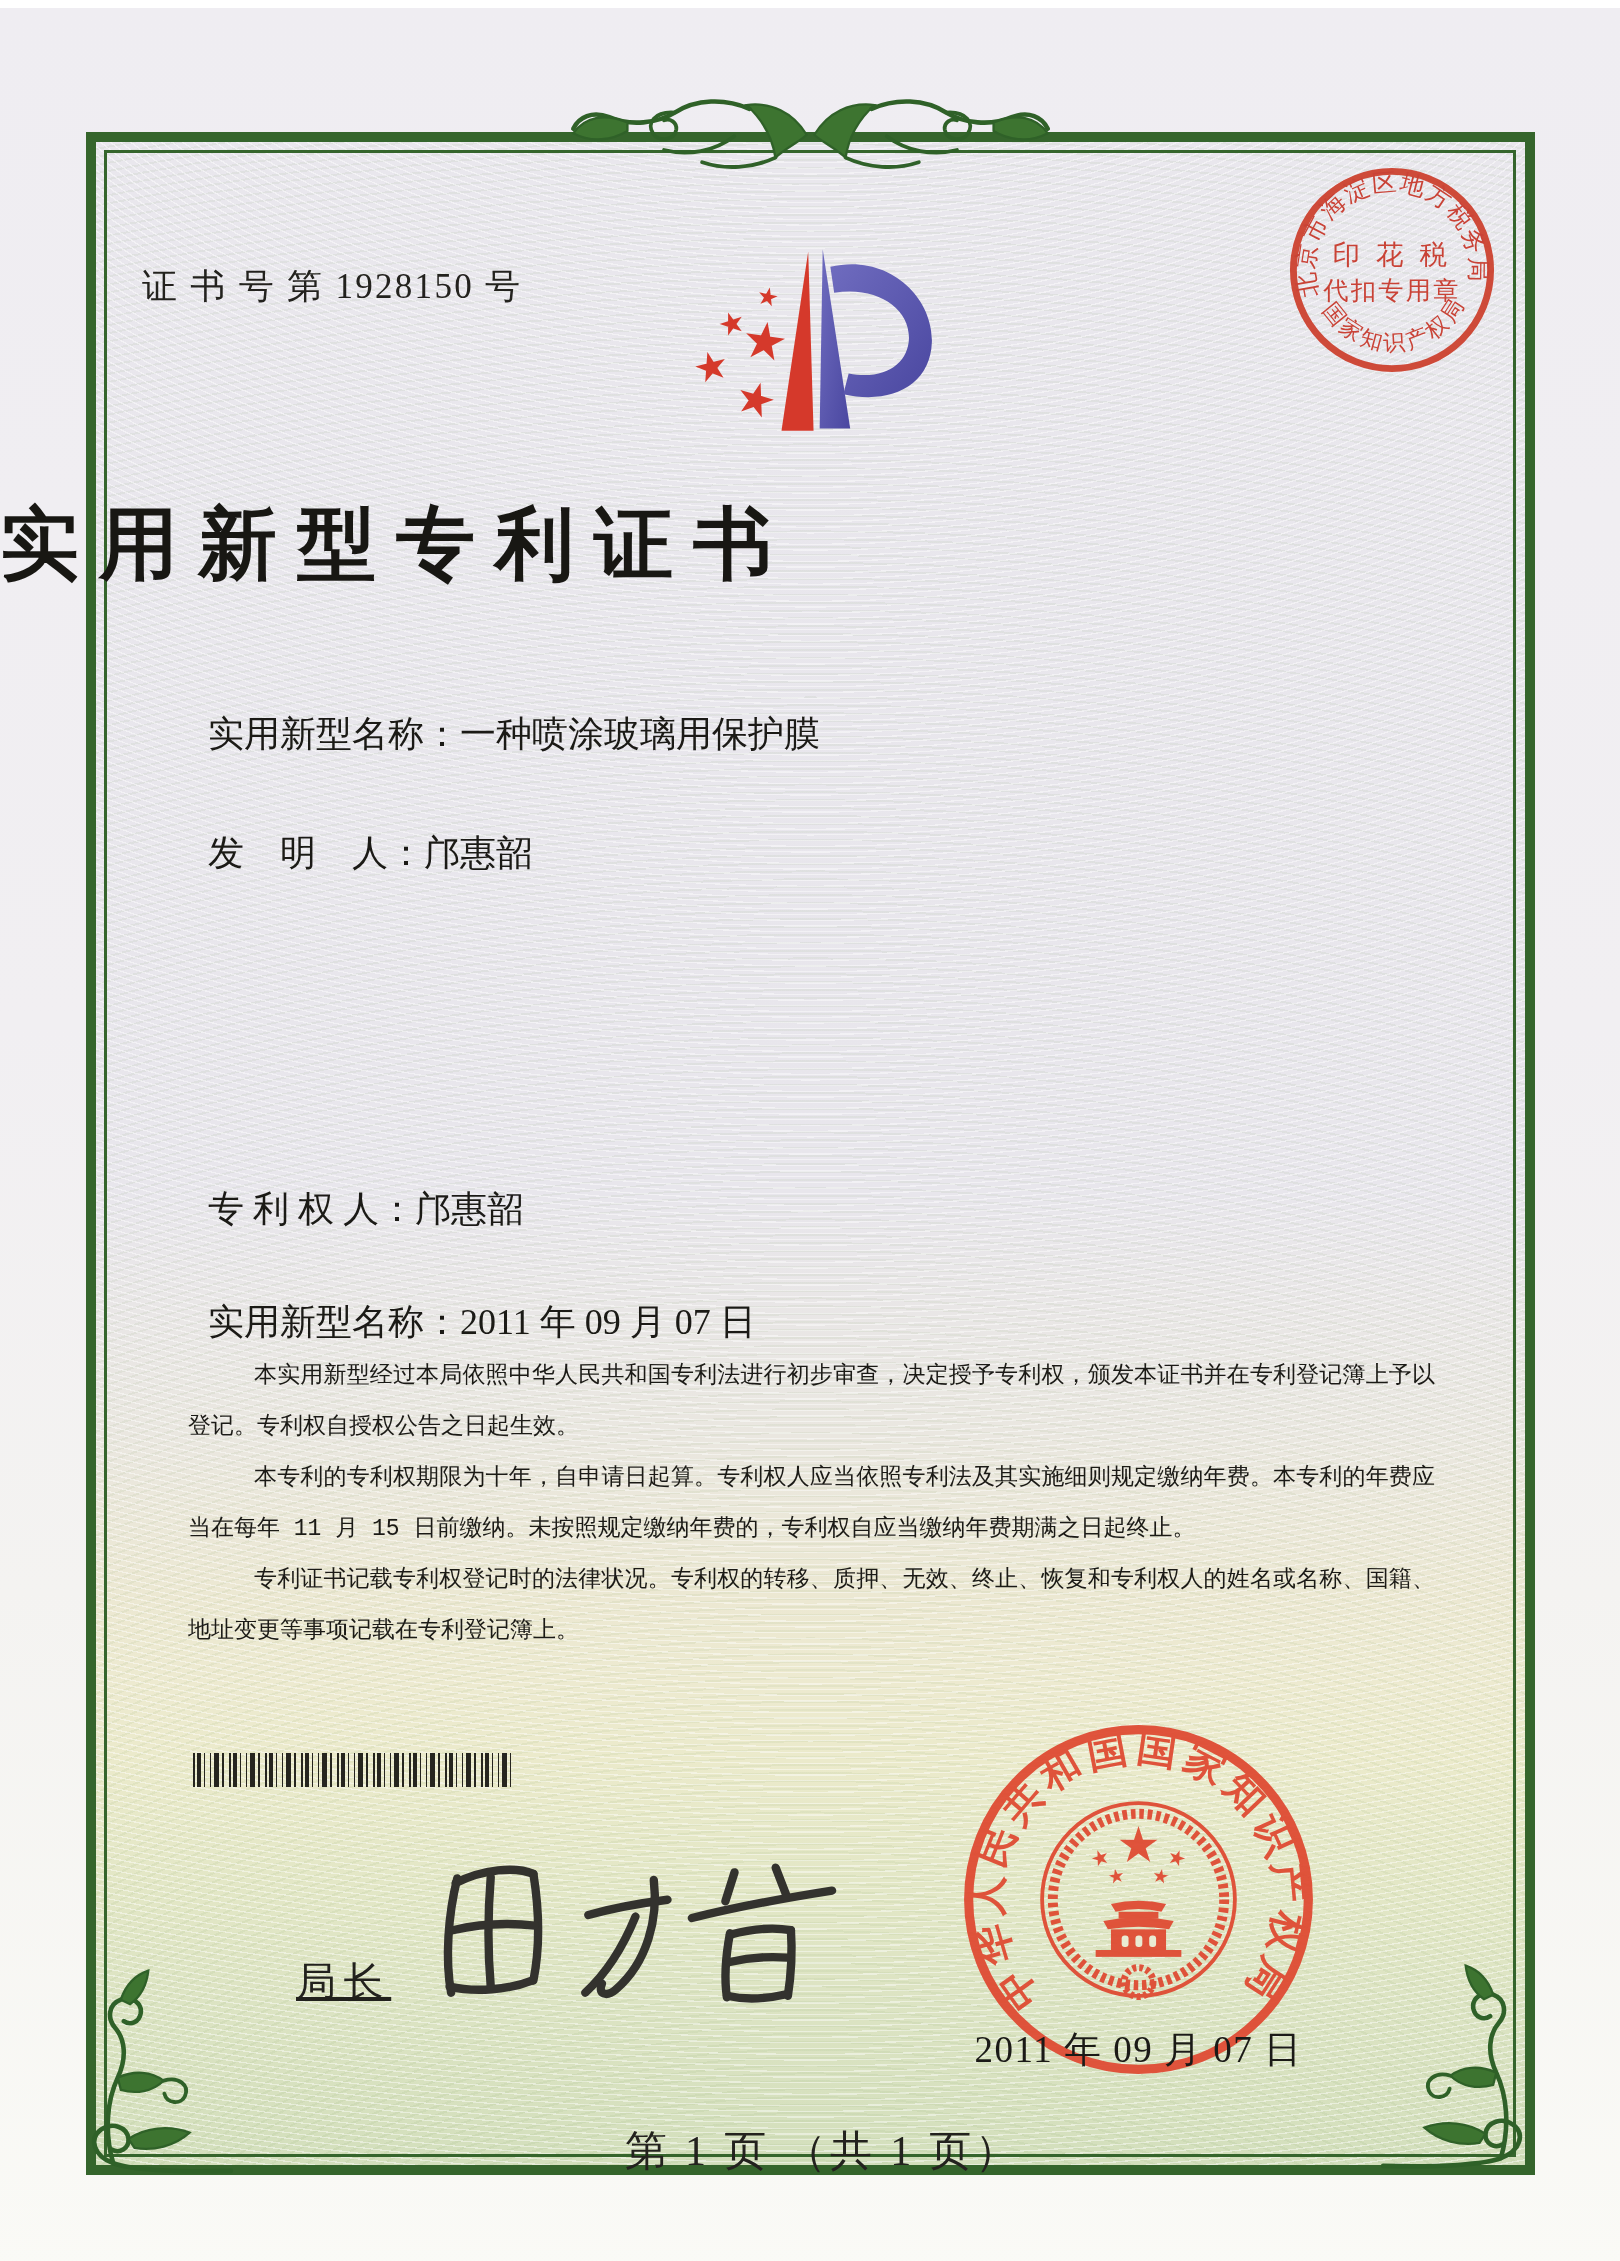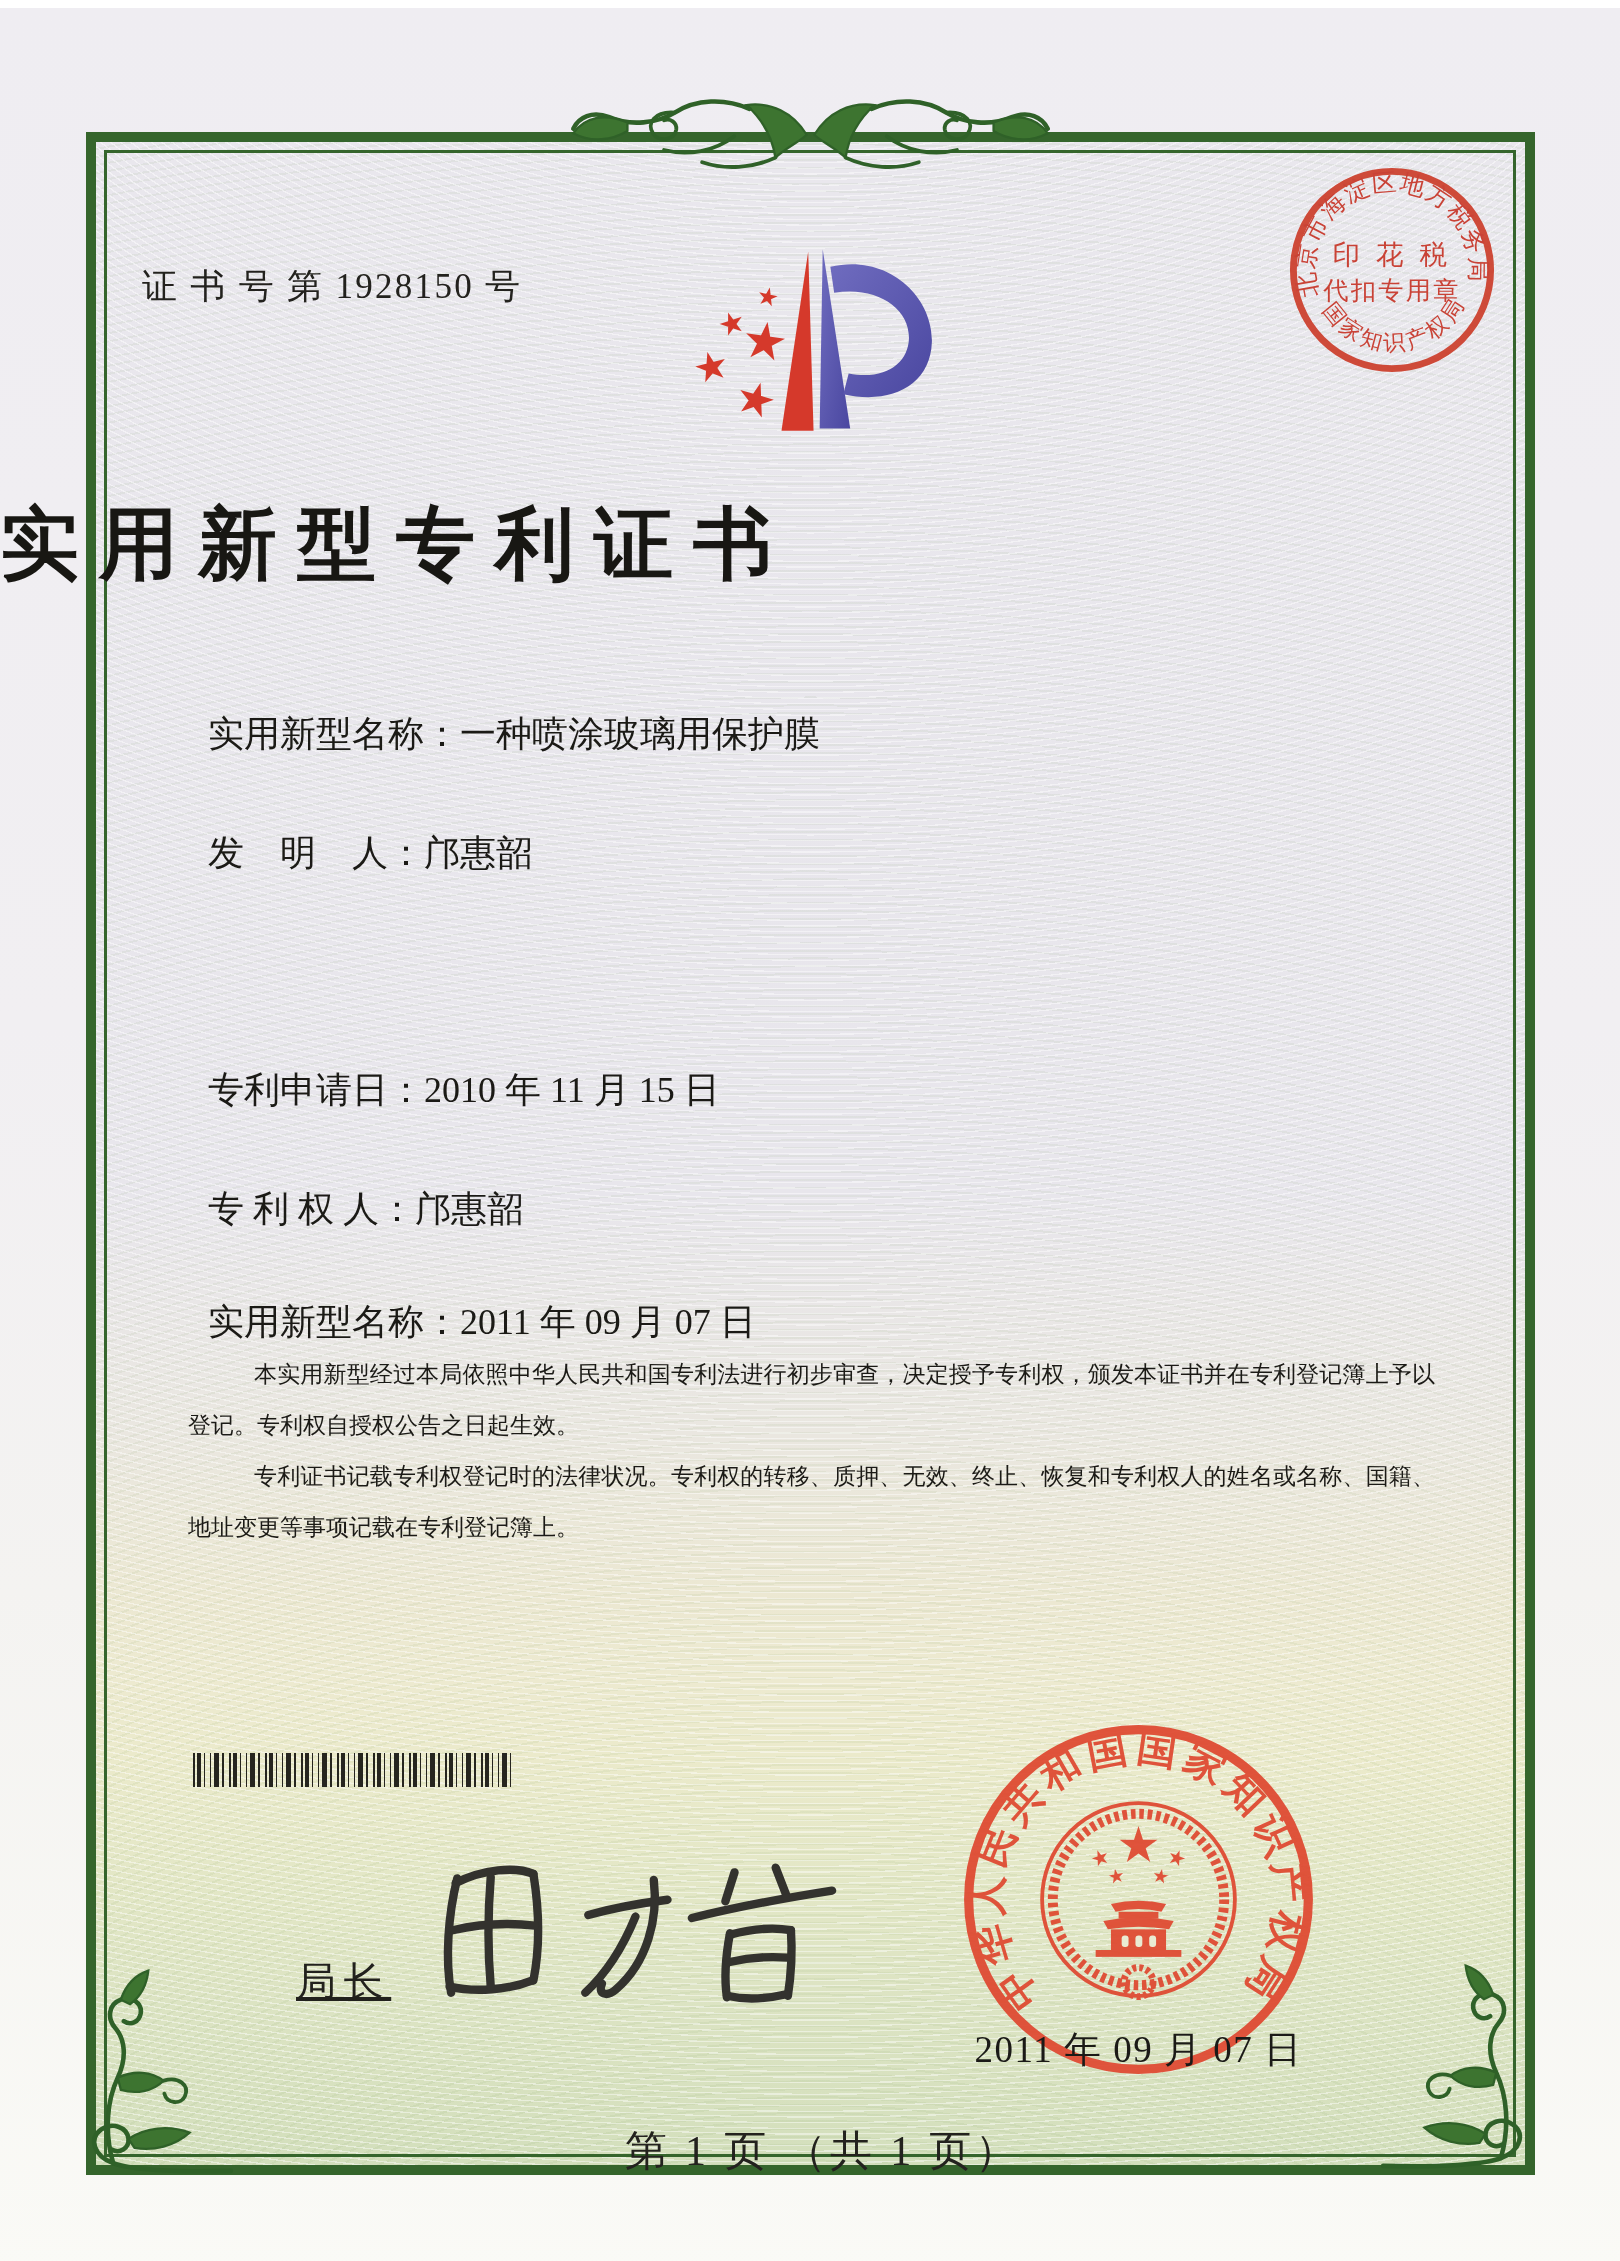--- a/index.html
+++ b/index.html
@@ -133,32 +133,30 @@
   </svg>
 
   <div class="title">实用新型专利证书</div>
 
   <div class="field f1">
     <span>发　明　人：</span><span>邝惠韶</span>
   </div>
   <div class="field f0">
     <span>实用新型名称：</span><span>一种喷涂玻璃用保护膜</span>
   </div>
-  <div class="field f3">
-    <span>专利申请日：</span><span>2010 年 11 月 15 日</span>
-  </div>
   <div class="field f4">
     <span>专 利 权 人：</span><span>邝惠韶</span>
   </div>
   <div class="field f5">
     <span>实用新型名称：</span><span>2011 年 09 月 07 日</span>
   </div>
 
   <div class="body-text">
     <p>本实用新型经过本局依照中华人民共和国专利法进行初步审查，决定授予专利权，颁发本证书并在专利登记簿上予以登记。专利权自授权公告之日起生效。</p>
+    <p>本专利的专利权期限为十年，自申请日起算。专利权人应当依照专利法及其实施细则规定缴纳年费。本专利的年费应当在每年 11 月 15 日前缴纳。未按照规定缴纳年费的，专利权自应当缴纳年费期满之日起终止。</p>
     <p>专利证书记载专利权登记时的法律状况。专利权的转移、质押、无效、终止、恢复和专利权人的姓名或名称、国籍、地址变更等事项记载在专利登记簿上。</p>
   </div>
 
   <div class="barcode"></div>
 
   <div class="director">局长</div>
   <svg class="signature" viewBox="0 0 640 210">
     <title>田力普</title>
     <g fill="none" stroke="#33322e" stroke-width="11" stroke-linecap="round" stroke-linejoin="round">
       <path d="M128 36 C 116 84 112 142 120 186"></path>

